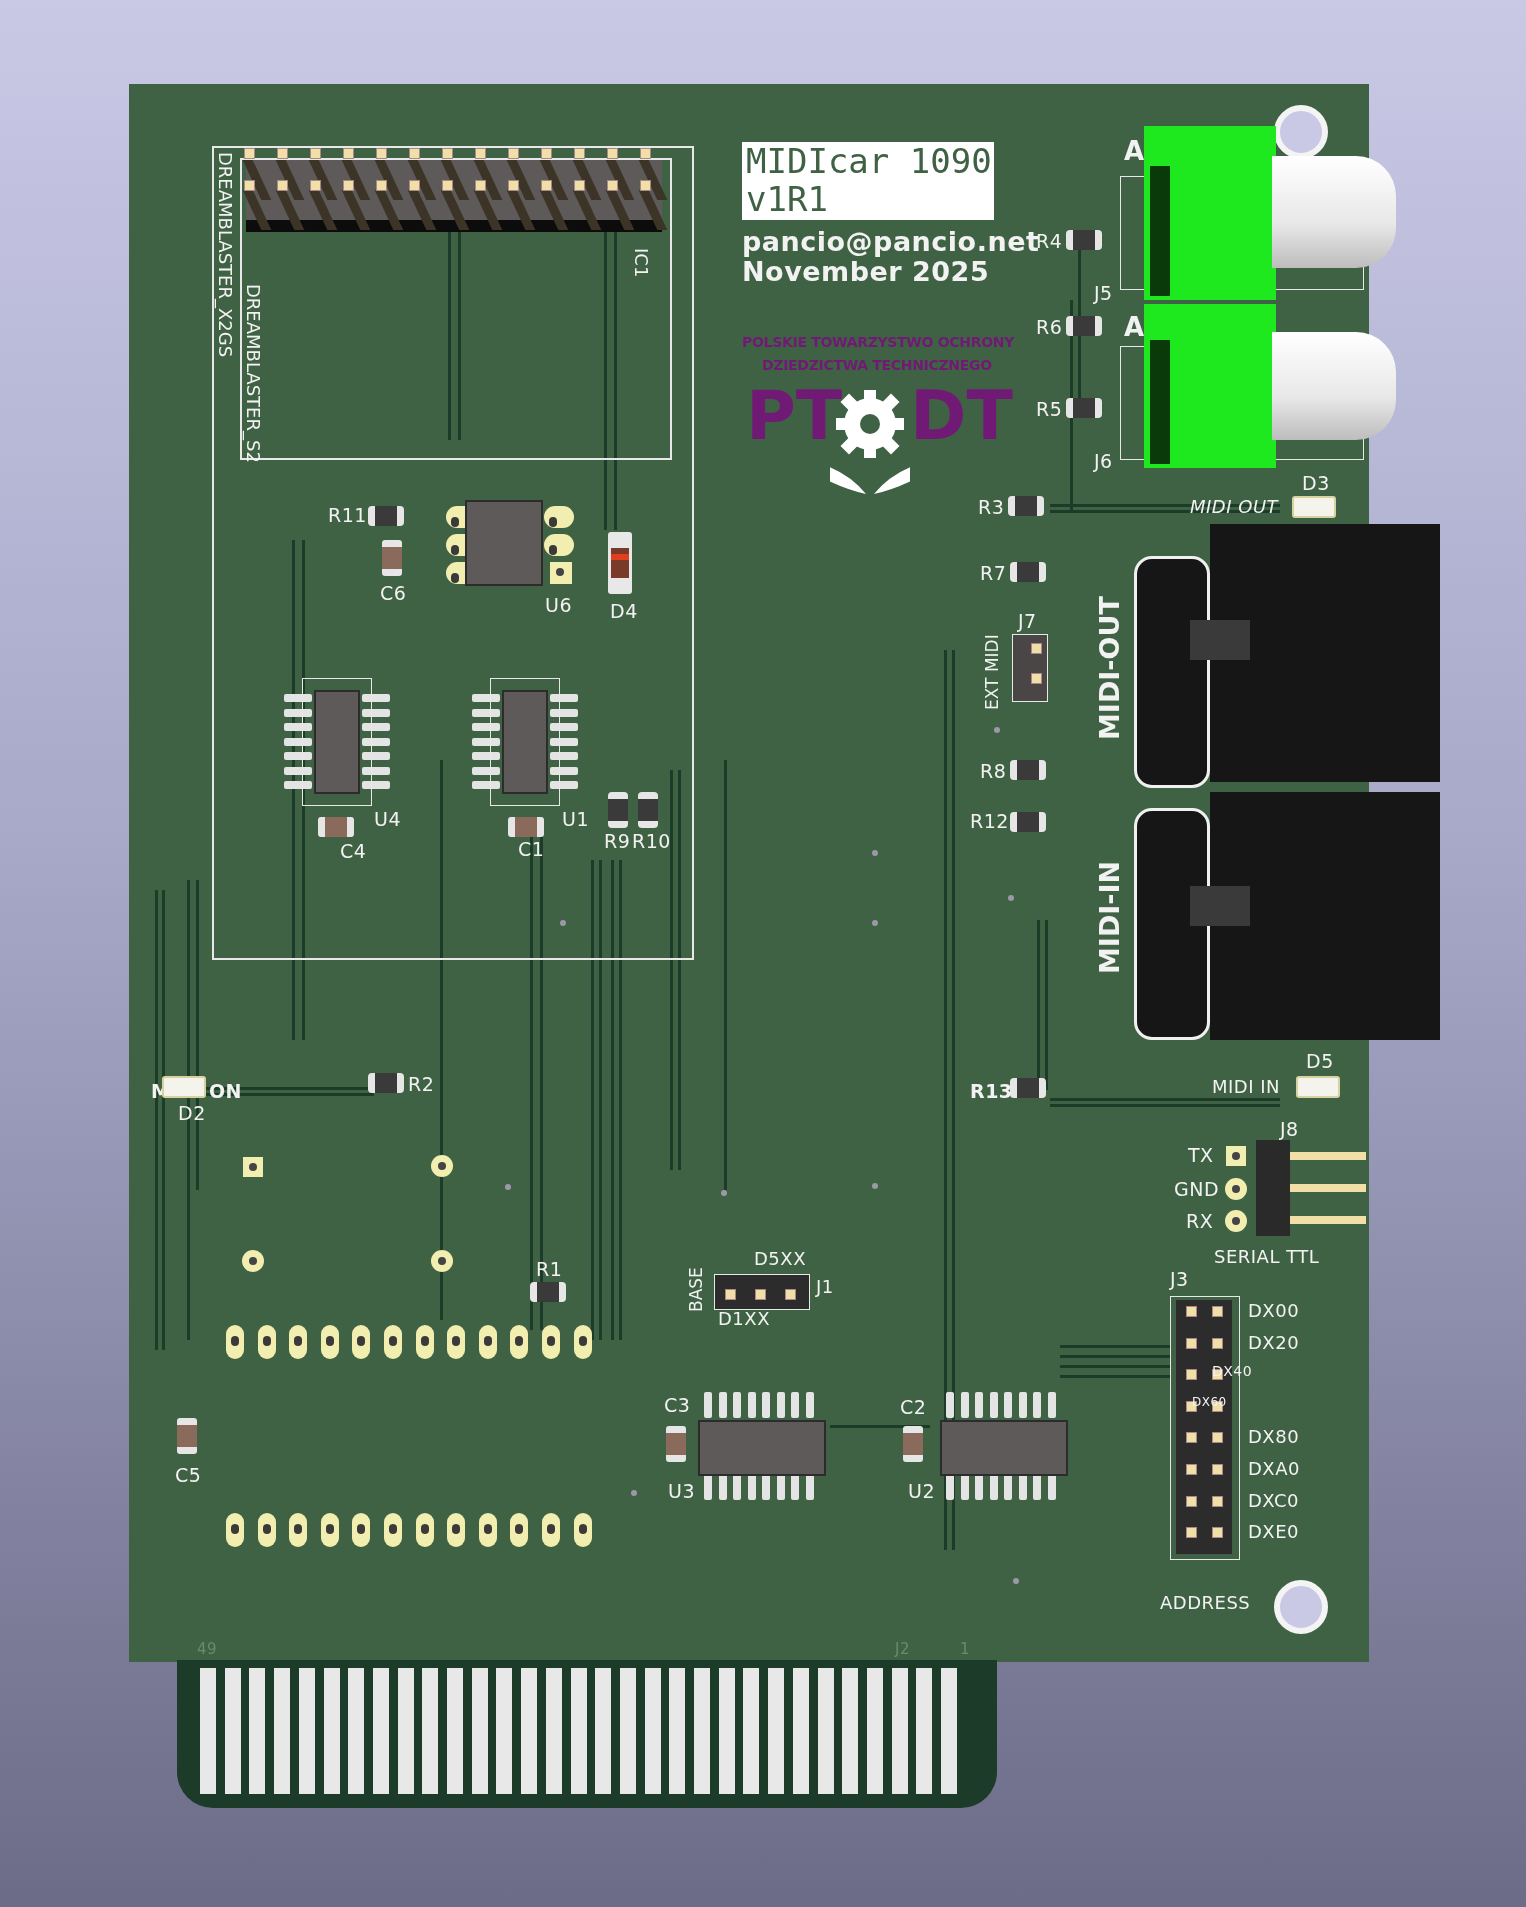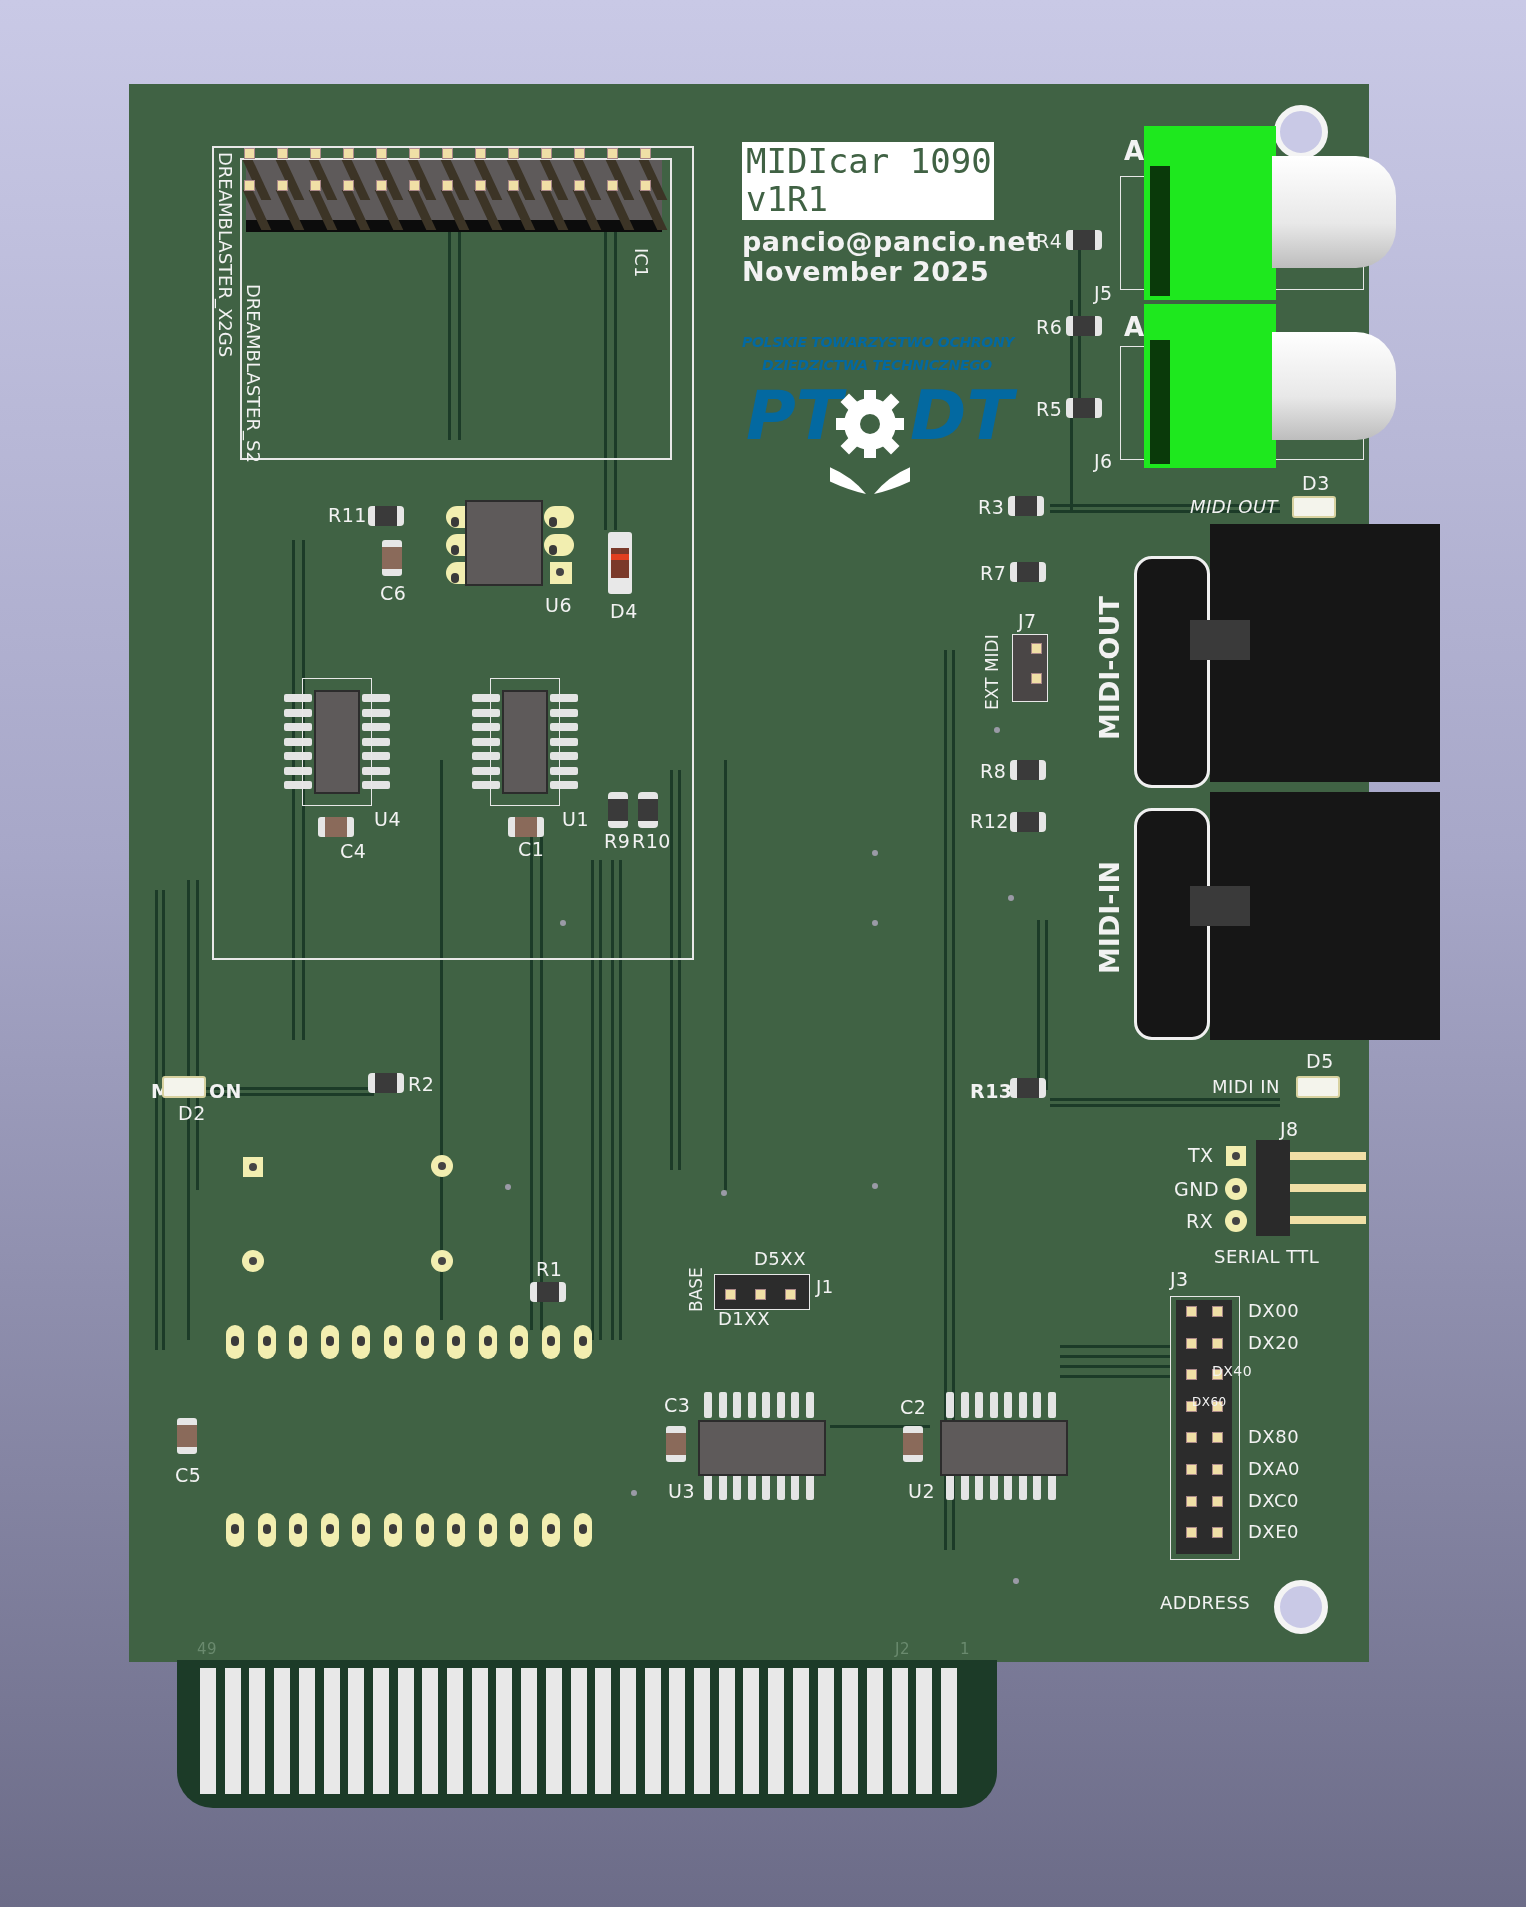--- a/index.html
+++ b/index.html
@@ -29,21 +29,21 @@
   .pad-round::after { content:""; position:absolute; left:7px; top:7px; width:8px; height:8px; border-radius:50%; background:#444; }
   .pad-sq { position:absolute; width:20px; height:20px; background:#f2eeb0; }
   .pad-sq::after { content:""; position:absolute; left:6px; top:6px; width:8px; height:8px; border-radius:50%; background:#444; }
   .via { position:absolute; width:6px; height:6px; background:#9a9aa6; border-radius:50%; }
   .hdr-pin { position:absolute; width:9px; height:9px; background:#f0dfa6; border:1px solid #a88; }
   .hdr-post { position:absolute; width:10px; height:40px; background:#3c3426; transform:skewX(25deg); }
   .mount-hole { position:absolute; width:54px; height:54px; border-radius:50%; background:#c9c9e6; border:6px solid #f4f4f4; box-sizing:border-box; }
   .green-jack { position:absolute; background:#1ee81e; }
   .rca-white { position:absolute; background:linear-gradient(180deg,#ffffff 0%, #e8e8e8 60%, #bdbdbd 100%); border-radius:0 40px 40px 0; }
   .din { position:absolute; background:#161616; }
-  .logo-text { position:absolute; color:#0369a1; font-weight:bold; white-space:nowrap; font-family:"DejaVu Sans", sans-serif;font-style:italic; }
+  .logo-text { position:absolute; color:#701a75; font-weight:bold; white-space:nowrap; font-family:"DejaVu Sans", sans-serif; }
 </style>
 </head>
 <body>
 
 <div class="board"></div>
 
 <div class="mount-hole" style="left:1274px; top:105px;"></div>
 <div class="mount-hole" style="left:1274px; top:1580px;"></div>
 
 <div class="edge-tab"></div>

